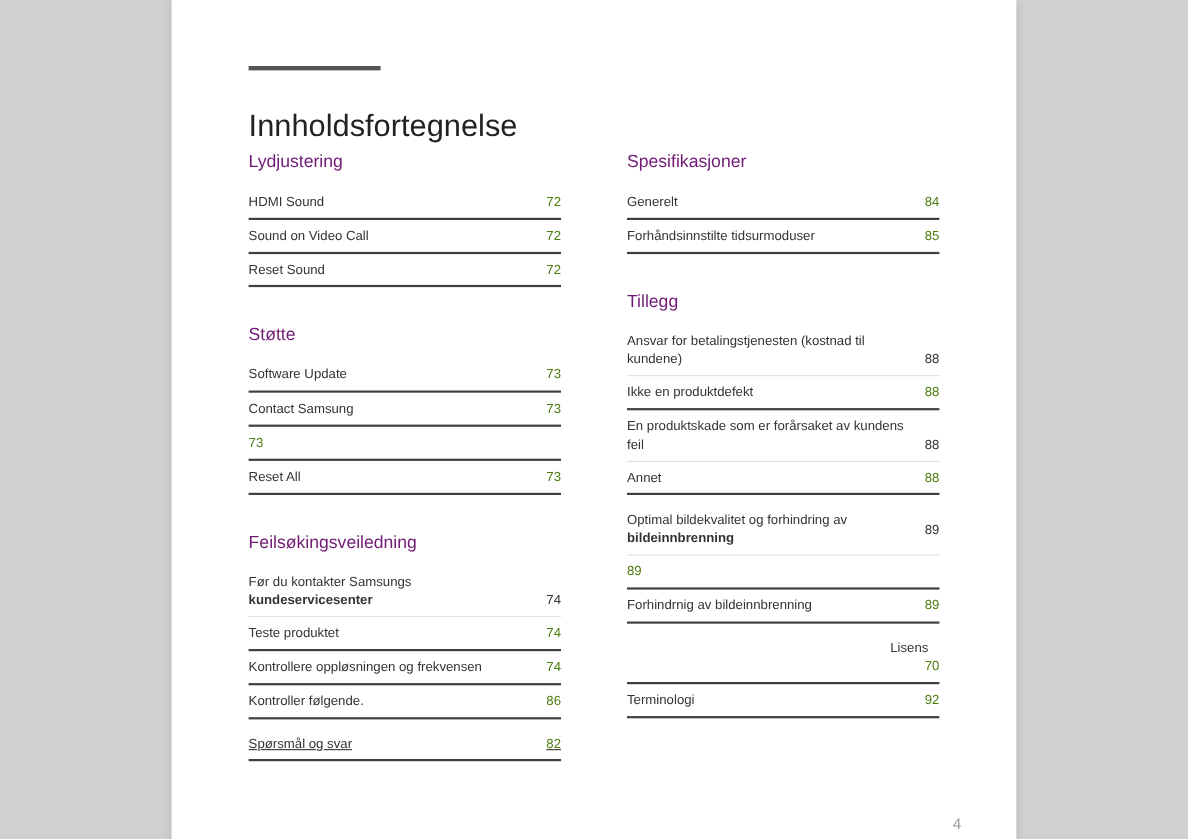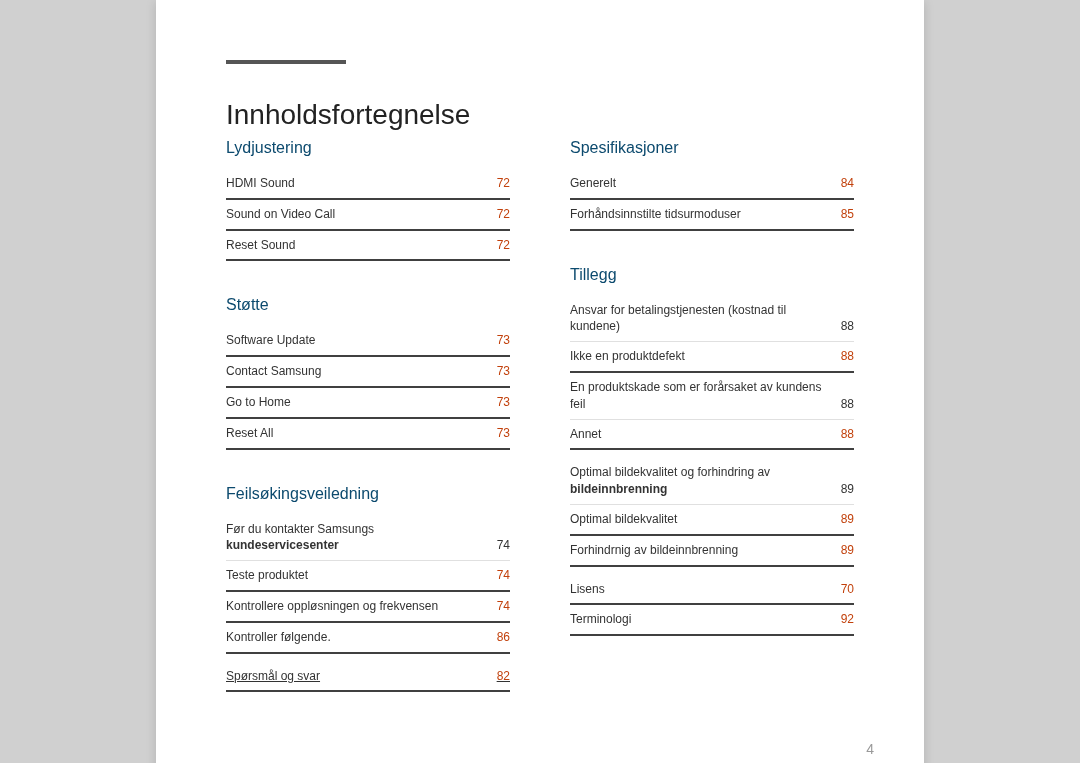--- a/index.html
+++ b/index.html
@@ -52,21 +52,21 @@
 
     .right-column {
       flex: 1;
     }
 
     .section {
       margin-bottom: 35px;
     }
 
     .section-title {
-      color: #0c4a6e;
+      color: #701a75;
       font-size: 16px;
       font-weight: 500;
       margin-bottom: 12px;
     }
 
     .toc-item {
       display: flex;
       justify-content: space-between;
       align-items: flex-end;
       border-bottom: 2px solid #404040;
@@ -76,21 +76,21 @@
       line-height: 1.4;
     }
 
     .toc-item .item-text {
       flex: 1;
       padding-right: 10px;
     }
 
     .toc-item .item-page {
       font-size: 12px;
-      color: #c2410c;
+      color: #4d7c0f;
       white-space: nowrap;
     }
 
     .toc-item-multiline {
       border-bottom: 1px solid #e0e0e0;
       padding: 6px 0;
       font-size: 12px;
       color: #333;
       display: flex;
       justify-content: space-between;
@@ -148,21 +148,20 @@
 
         <div class="toc-item">
           <span class="item-text">Software Update</span>
           <span class="item-page">73</span>
         </div>
         <div class="toc-item">
           <span class="item-text">Contact Samsung</span>
           <span class="item-page">73</span>
         </div>
         <div class="toc-item">
-          <span class="item-text">Go to Home</span>
           <span class="item-page">73</span>
         </div>
         <div class="toc-item">
           <span class="item-text">Reset All</span>
           <span class="item-page">73</span>
         </div>
       </div>
 
       <div class="section">
         <div class="section-title">Feilsøkingsveiledning</div>
@@ -218,33 +217,32 @@
           <span class="item-page">88</span>
         </div>
         <div class="toc-item-multiline">
           <span class="item-text">En produktskade som er forårsaket av kundens feil</span>
           <span class="item-page">88</span>
         </div>
         <div class="toc-item">
           <span class="item-text">Annet</span>
           <span class="item-page">88</span>
         </div>
-        <div class="toc-item-multiline" style="margin-top: 8px;">
+        <div class="toc-item-multiline" style="margin-top: 8px; align-items: center;">
           <span class="item-text">Optimal bildekvalitet og forhindring av <span class="bold-text">bildeinnbrenning</span></span>
           <span class="item-page">89</span>
         </div>
         <div class="toc-item">
-          <span class="item-text">Optimal bildekvalitet</span>
           <span class="item-page">89</span>
         </div>
         <div class="toc-item">
           <span class="item-text">Forhindrnig av bildeinnbrenning</span>
           <span class="item-page">89</span>
         </div>
-        <div class="toc-item" style="margin-top: 8px;">
+        <div class="toc-item" style="margin-top: 8px; flex-direction: column;">
           <span class="item-text">Lisens</span>
           <span class="item-page">70</span>
         </div>
         <div class="toc-item">
           <span class="item-text">Terminologi</span>
           <span class="item-page">92</span>
         </div>
       </div>
 
     </div>

